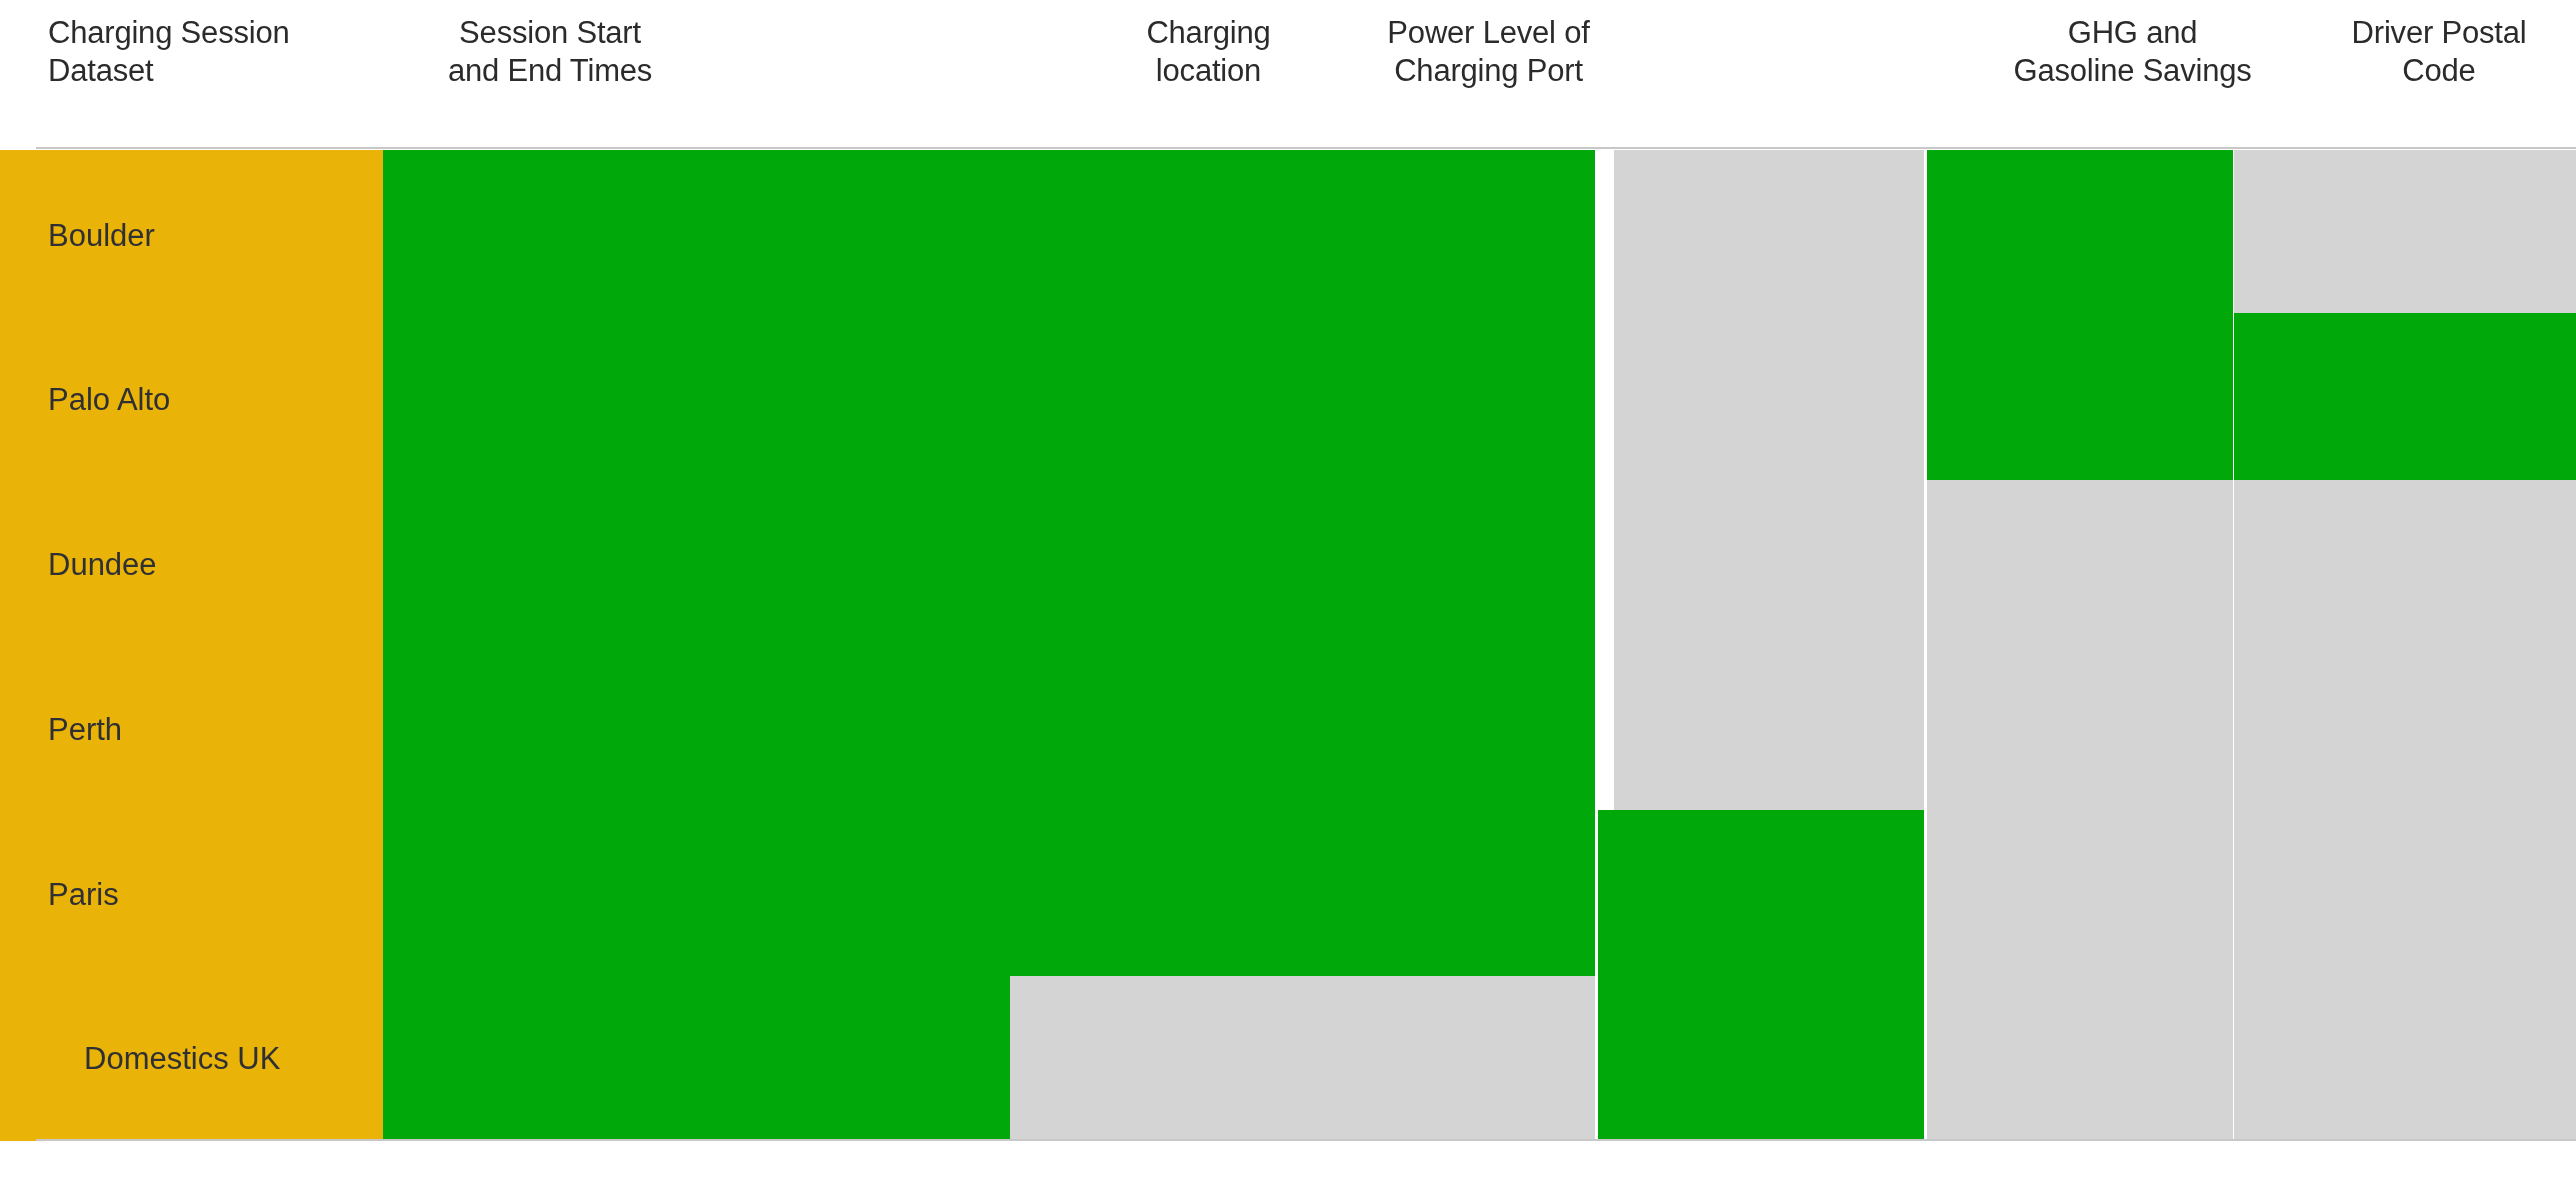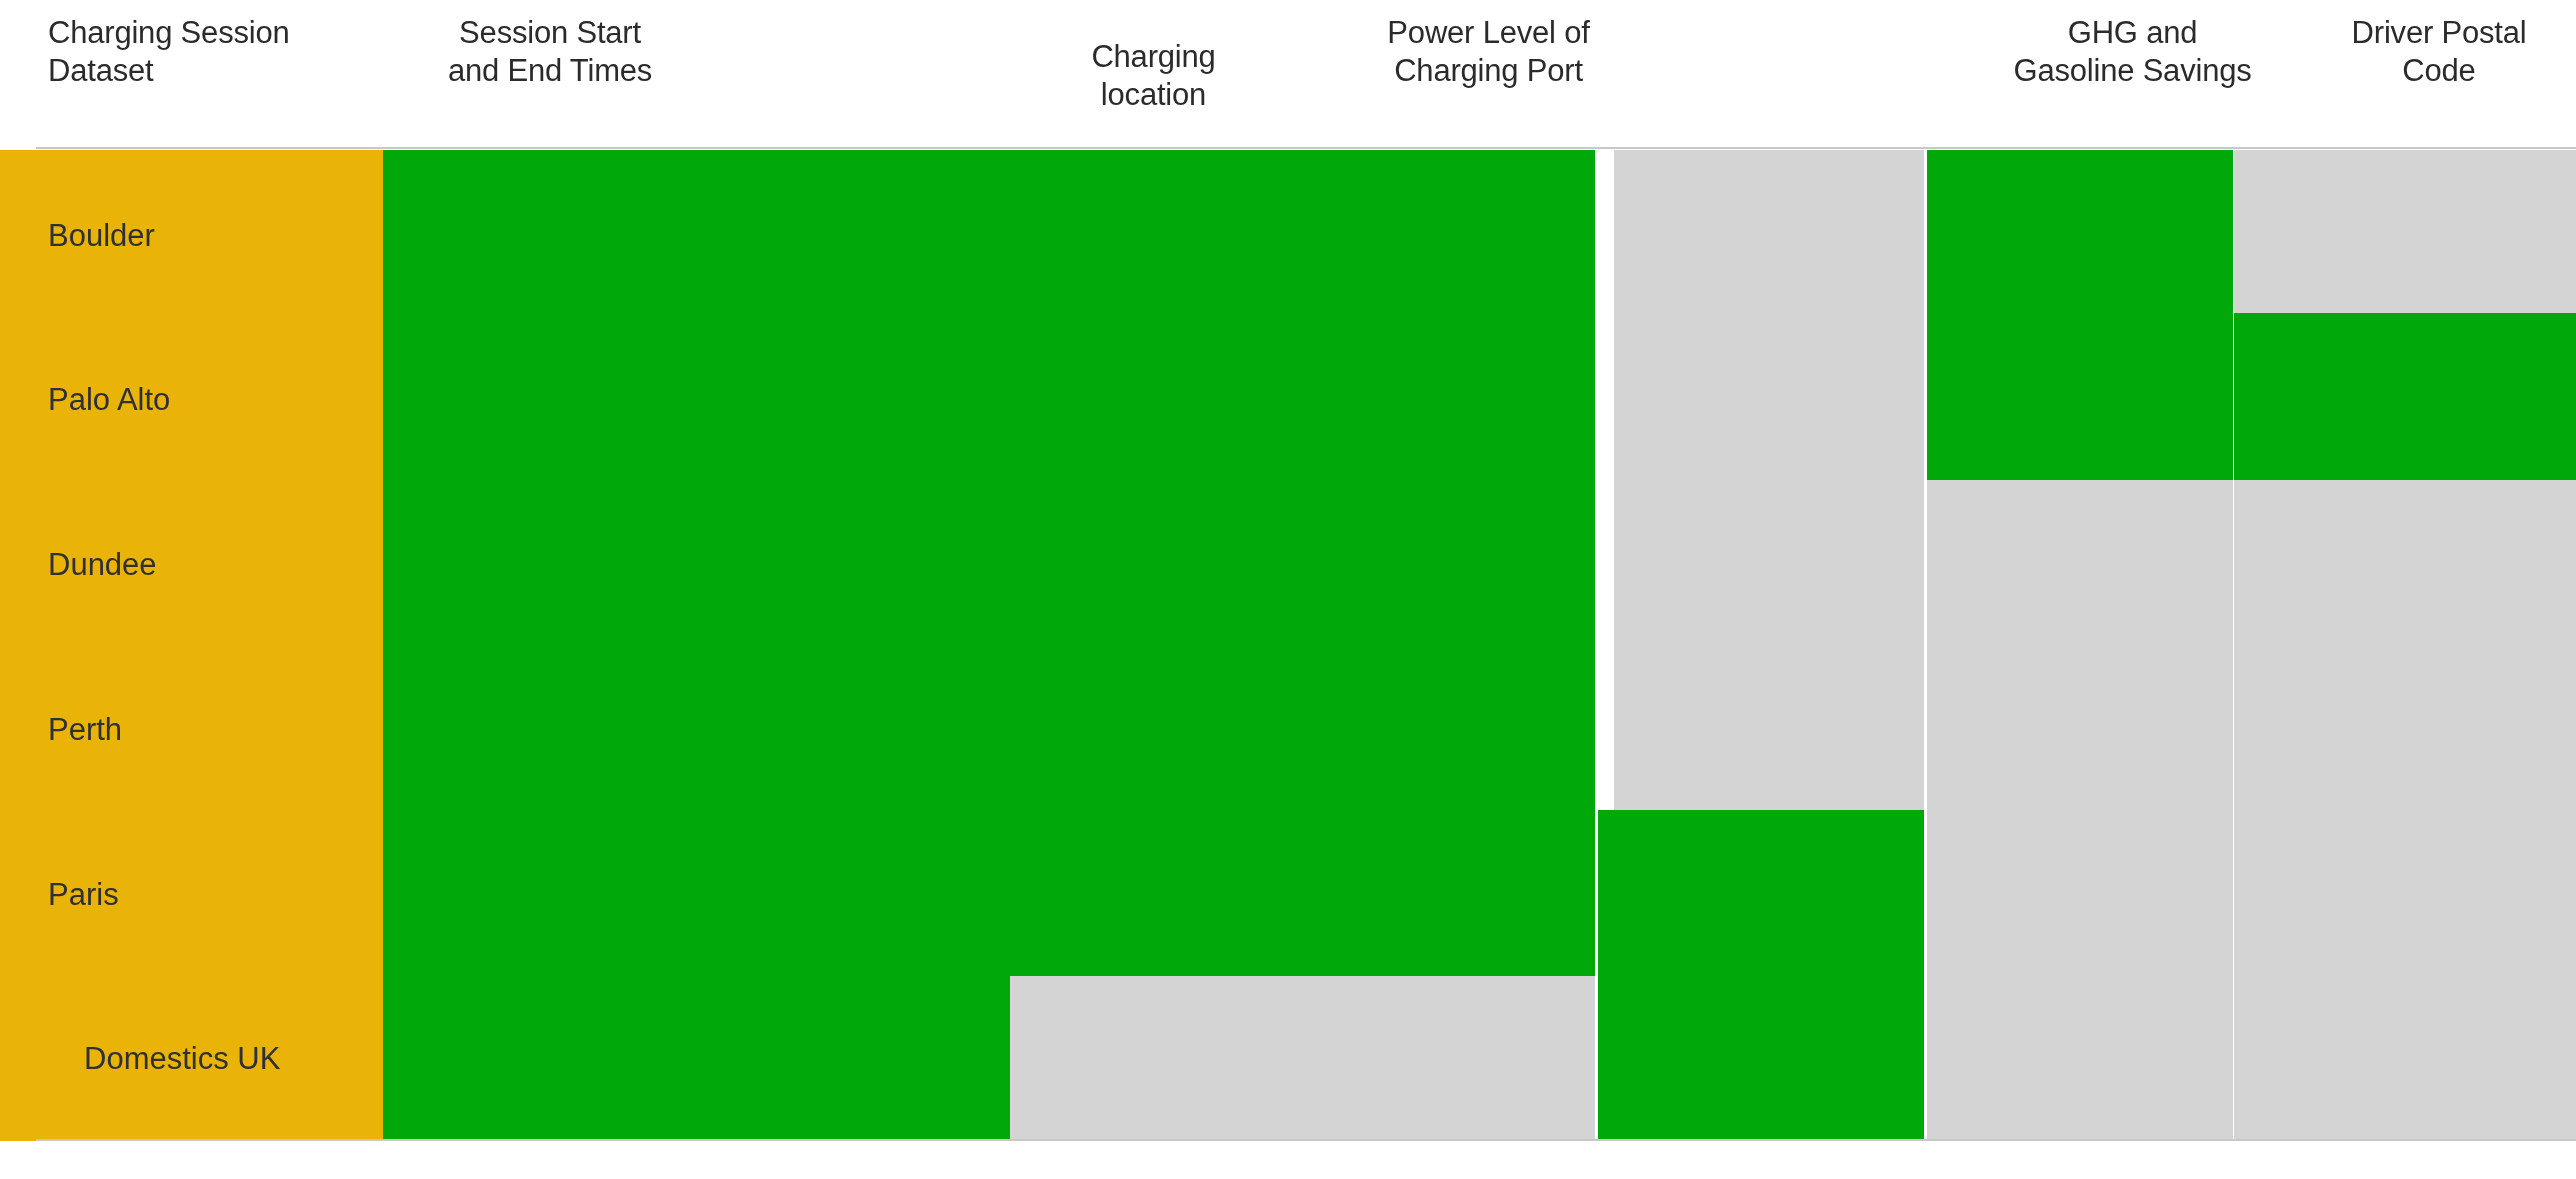--- a/index.html
+++ b/index.html
@@ -115,21 +115,21 @@
 
   <div id="header-band">
 
     <div class="col-header align-left" style="left:48px; width:326px;">Charging Session
 Dataset</div>
 
     <div class="col-header align-center" style="left:383px; width:334px;">Session Start
 and End Times</div>
 
 
-    <div class="col-header align-center" style="left:1002px; width:303px;margin-top:24px;">Charging
+    <div class="col-header align-center" style="left:1057px; width:303px;">Charging
 location</div>
 
     <div class="col-header align-center" style="left:1314px; width:349px;">Power Level of
 Charging Port</div>
 
 
     <div class="col-header align-center" style="left:2307px; width:264px;">Driver Postal
 Code</div>
 
     <div class="col-header align-center" style="left:1958px; width:349px;">GHG and

